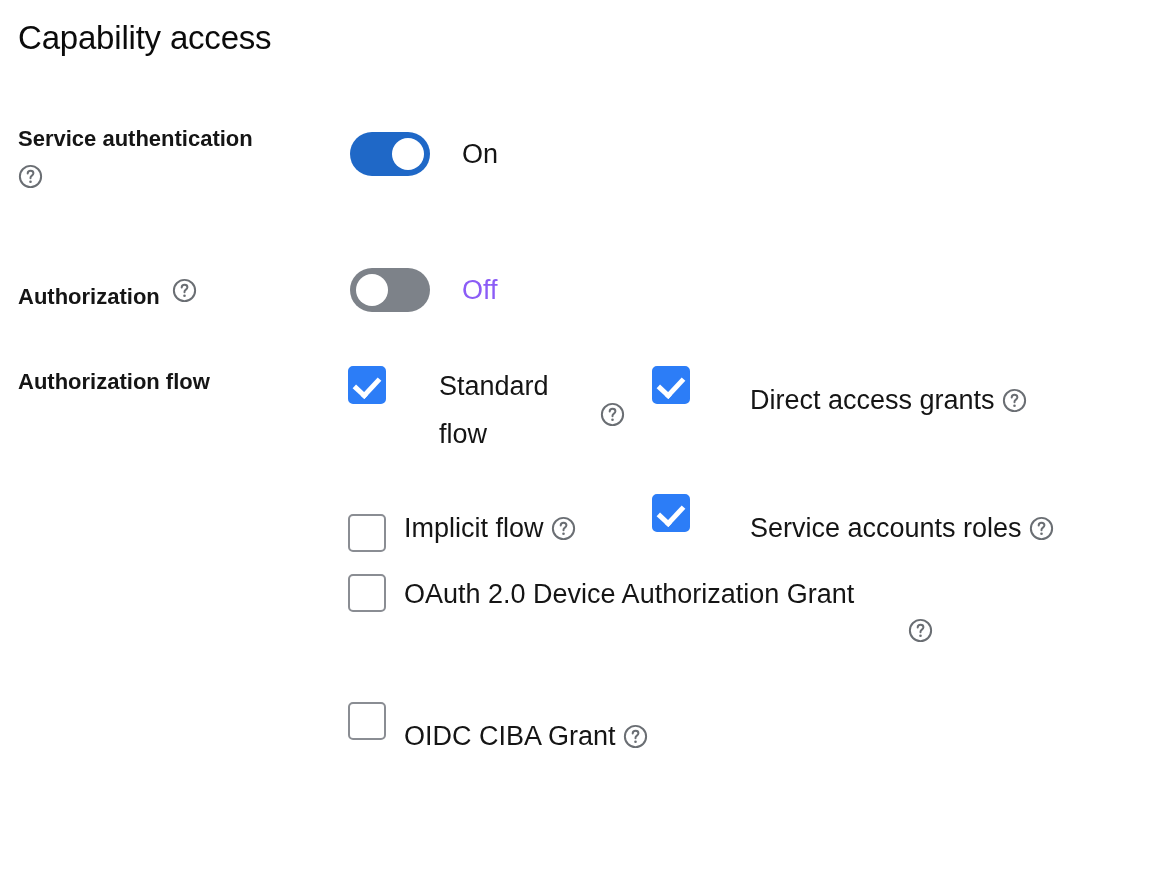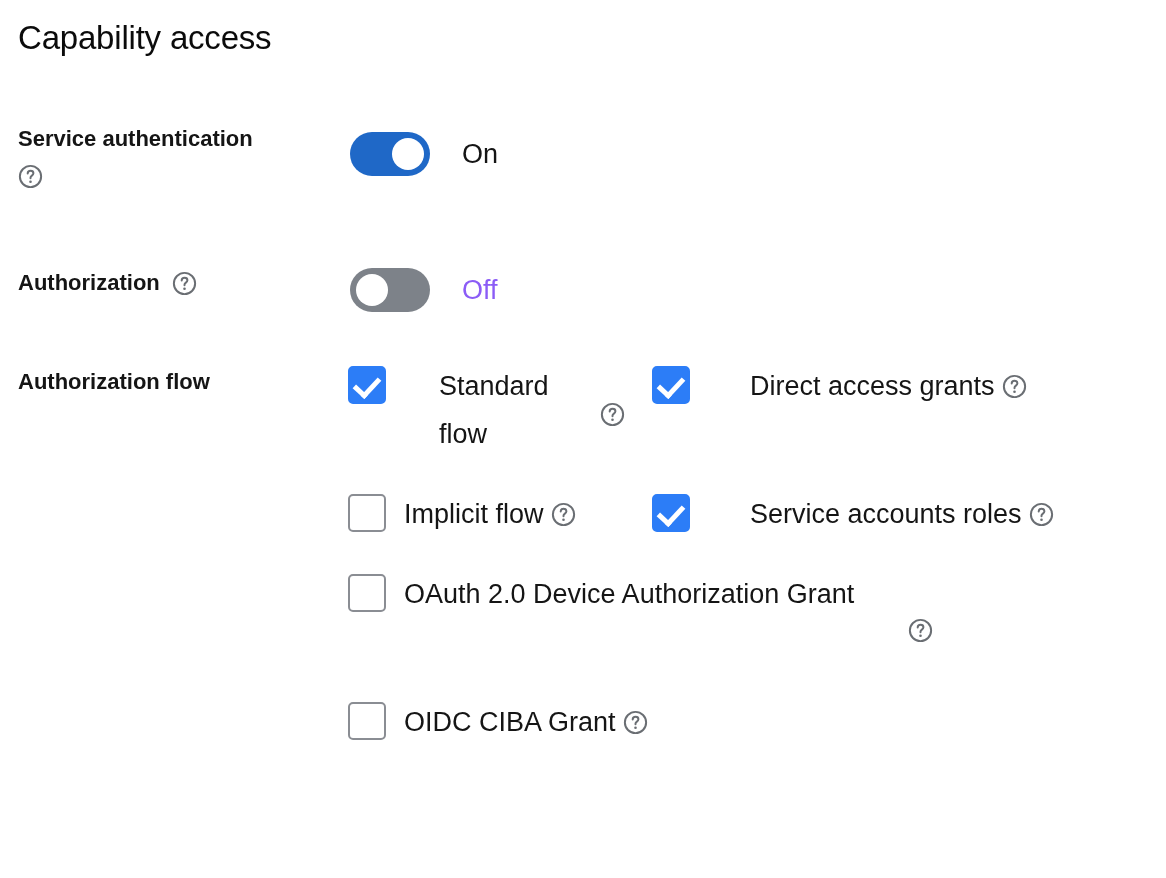--- a/index.html
+++ b/index.html
@@ -168,21 +168,21 @@
 
   
   .cb-label .help-icon { margin-left: 7px; margin-bottom: 3px; }
 
   
   .help-floating {
     position: absolute;
   }
 
   
-  .nowrap { white-space: nowrap; }
+  .nowrap { white-space: nowrap; margin-top: 14px; }
 </style>
 </head>
 <body>
 
 <div class="page">
 
   <div class="page-title">Capability access</div>
 
   <div class="form-row" style="top:124px;">
 
@@ -257,21 +257,21 @@
                 <circle cx="12" cy="12" r="10.2" fill="none" stroke="#6a6e73" stroke-width="1.9"></circle>
                 <path d="M9.3 9.1c0-1.5 1.2-2.6 2.8-2.6 1.6 0 2.7 1 2.7 2.4 0 1.2-.7 1.8-1.7 2.5-.8.6-1.1 1-1.1 1.9v.3" fill="none" stroke="#6a6e73" stroke-width="1.9" stroke-linecap="round"></path>
                 <circle cx="12" cy="17.1" r="1.25" fill="#6a6e73"></circle>
               </svg></span></span>
       </div>
 
     </div>
 
     <div class="flow-row" style="height:80px;">
 
-      <div class="flow-cell col-left" style="top:0px;">
+      <div class="flow-cell col-left" style="top:0px;align-items:flex-end;">
         <span class="checkbox unchecked" role="checkbox" aria-checked="false"></span>
         <span class="cb-label nowrap"><span>Implicit flow</span><span class="help-icon"><svg viewBox="0 0 24 24" aria-hidden="true">
                 <circle cx="12" cy="12" r="10.2" fill="none" stroke="#6a6e73" stroke-width="1.9"></circle>
                 <path d="M9.3 9.1c0-1.5 1.2-2.6 2.8-2.6 1.6 0 2.7 1 2.7 2.4 0 1.2-.7 1.8-1.7 2.5-.8.6-1.1 1-1.1 1.9v.3" fill="none" stroke="#6a6e73" stroke-width="1.9" stroke-linecap="round"></path>
                 <circle cx="12" cy="17.1" r="1.25" fill="#6a6e73"></circle>
               </svg></span></span>
       </div>
 
       <div class="flow-cell col-right" style="top:0px;">
         <span class="checkbox checked" role="checkbox" aria-checked="true"></span>

